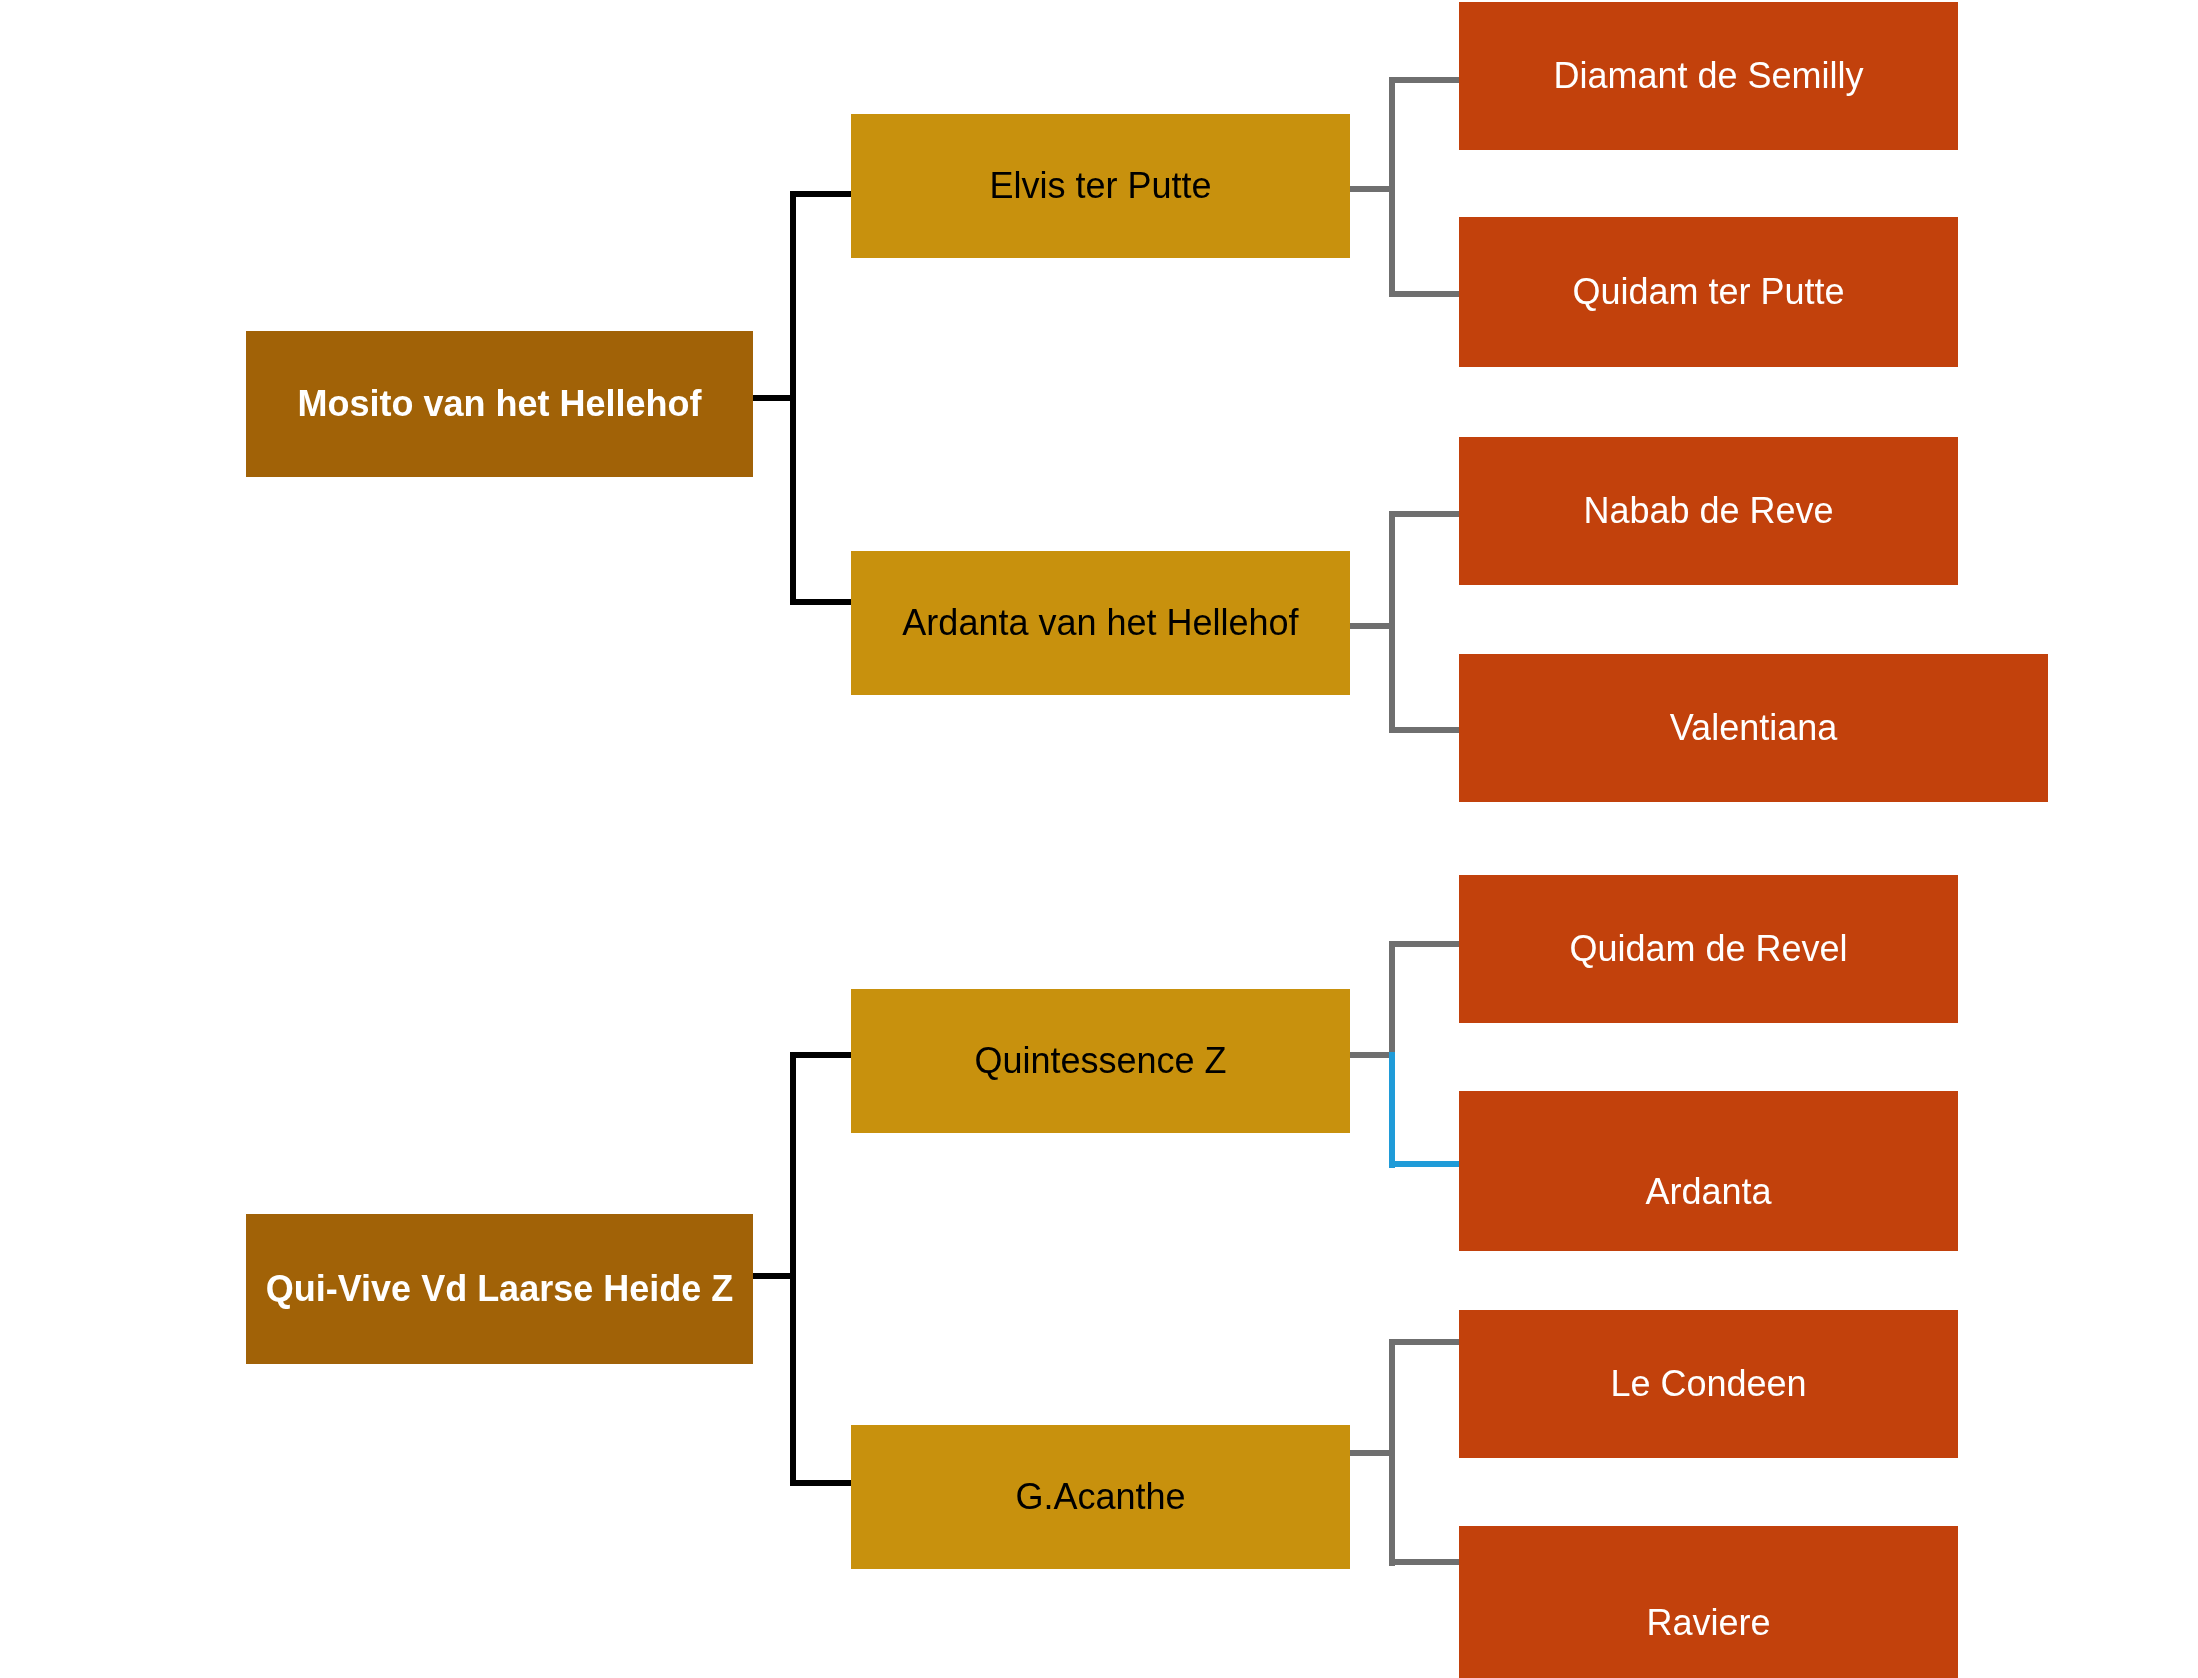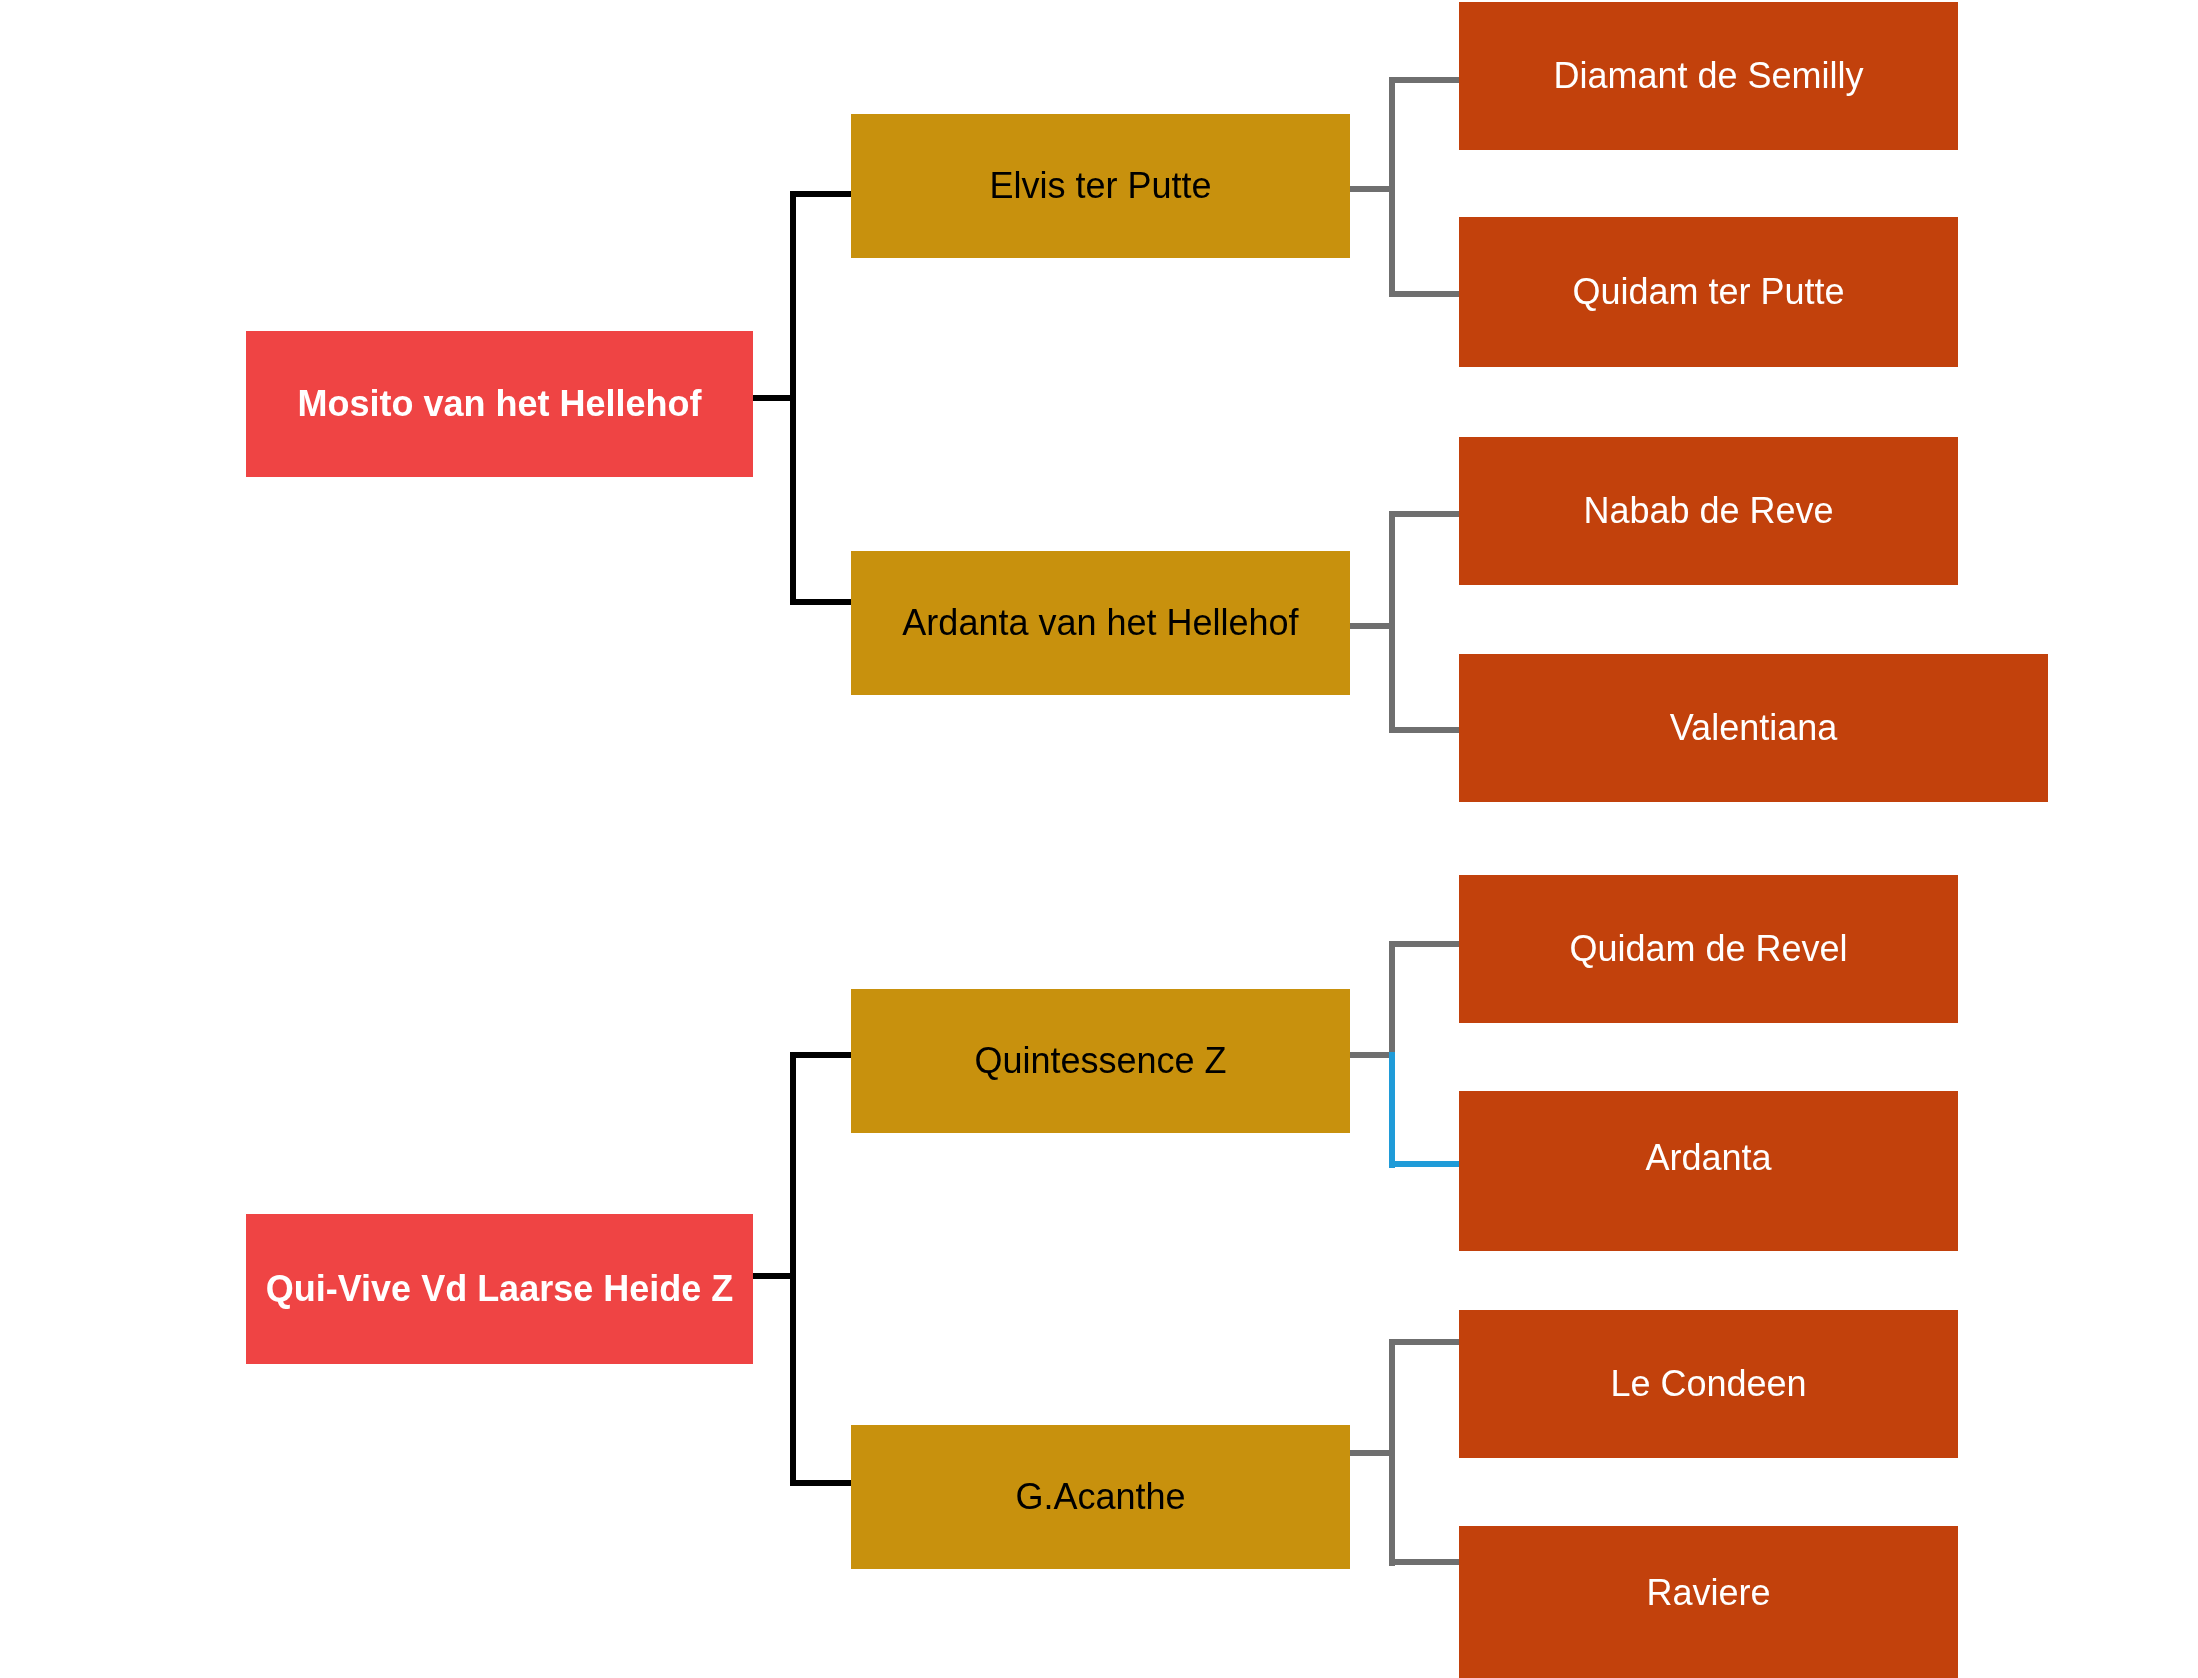--- a/index.html
+++ b/index.html
@@ -20,21 +20,21 @@
   .node {
     position: absolute;
     display: flex;
     align-items: center;
     justify-content: center;
     text-align: center;
     box-sizing: border-box;
     line-height: 1.18;
   }
   .node-root {
-    background: #ef4444;
+    background: #a16207;
     color: #ffffff;
     font-weight: bold;
     font-size: 36px;
     padding: 3.6px 12.5px;
   }
   .node-gold {
     background: #C8910D;
     color: #000000;
     font-weight: normal;
     font-size: 36px;
@@ -42,21 +42,21 @@
     text-align: right;
   }
   .node-tan {
     background: #c2410c;
     color: #ffffff;
     font-weight: normal;
     font-size: 36px;
     padding: 3.6px 12.5px;
   }
   .node-tan.align-upper {
-    align-items: flex-start;
+    align-items: center;
     padding-top: 46px;
   }
   .connector {
     position: absolute;
   }
   .conn-black  { background: #000000; }
   .conn-gray   { background: #6F6F6F; }
   .conn-blue   { background: #1F9BD8; }
 </style>
 </head>

